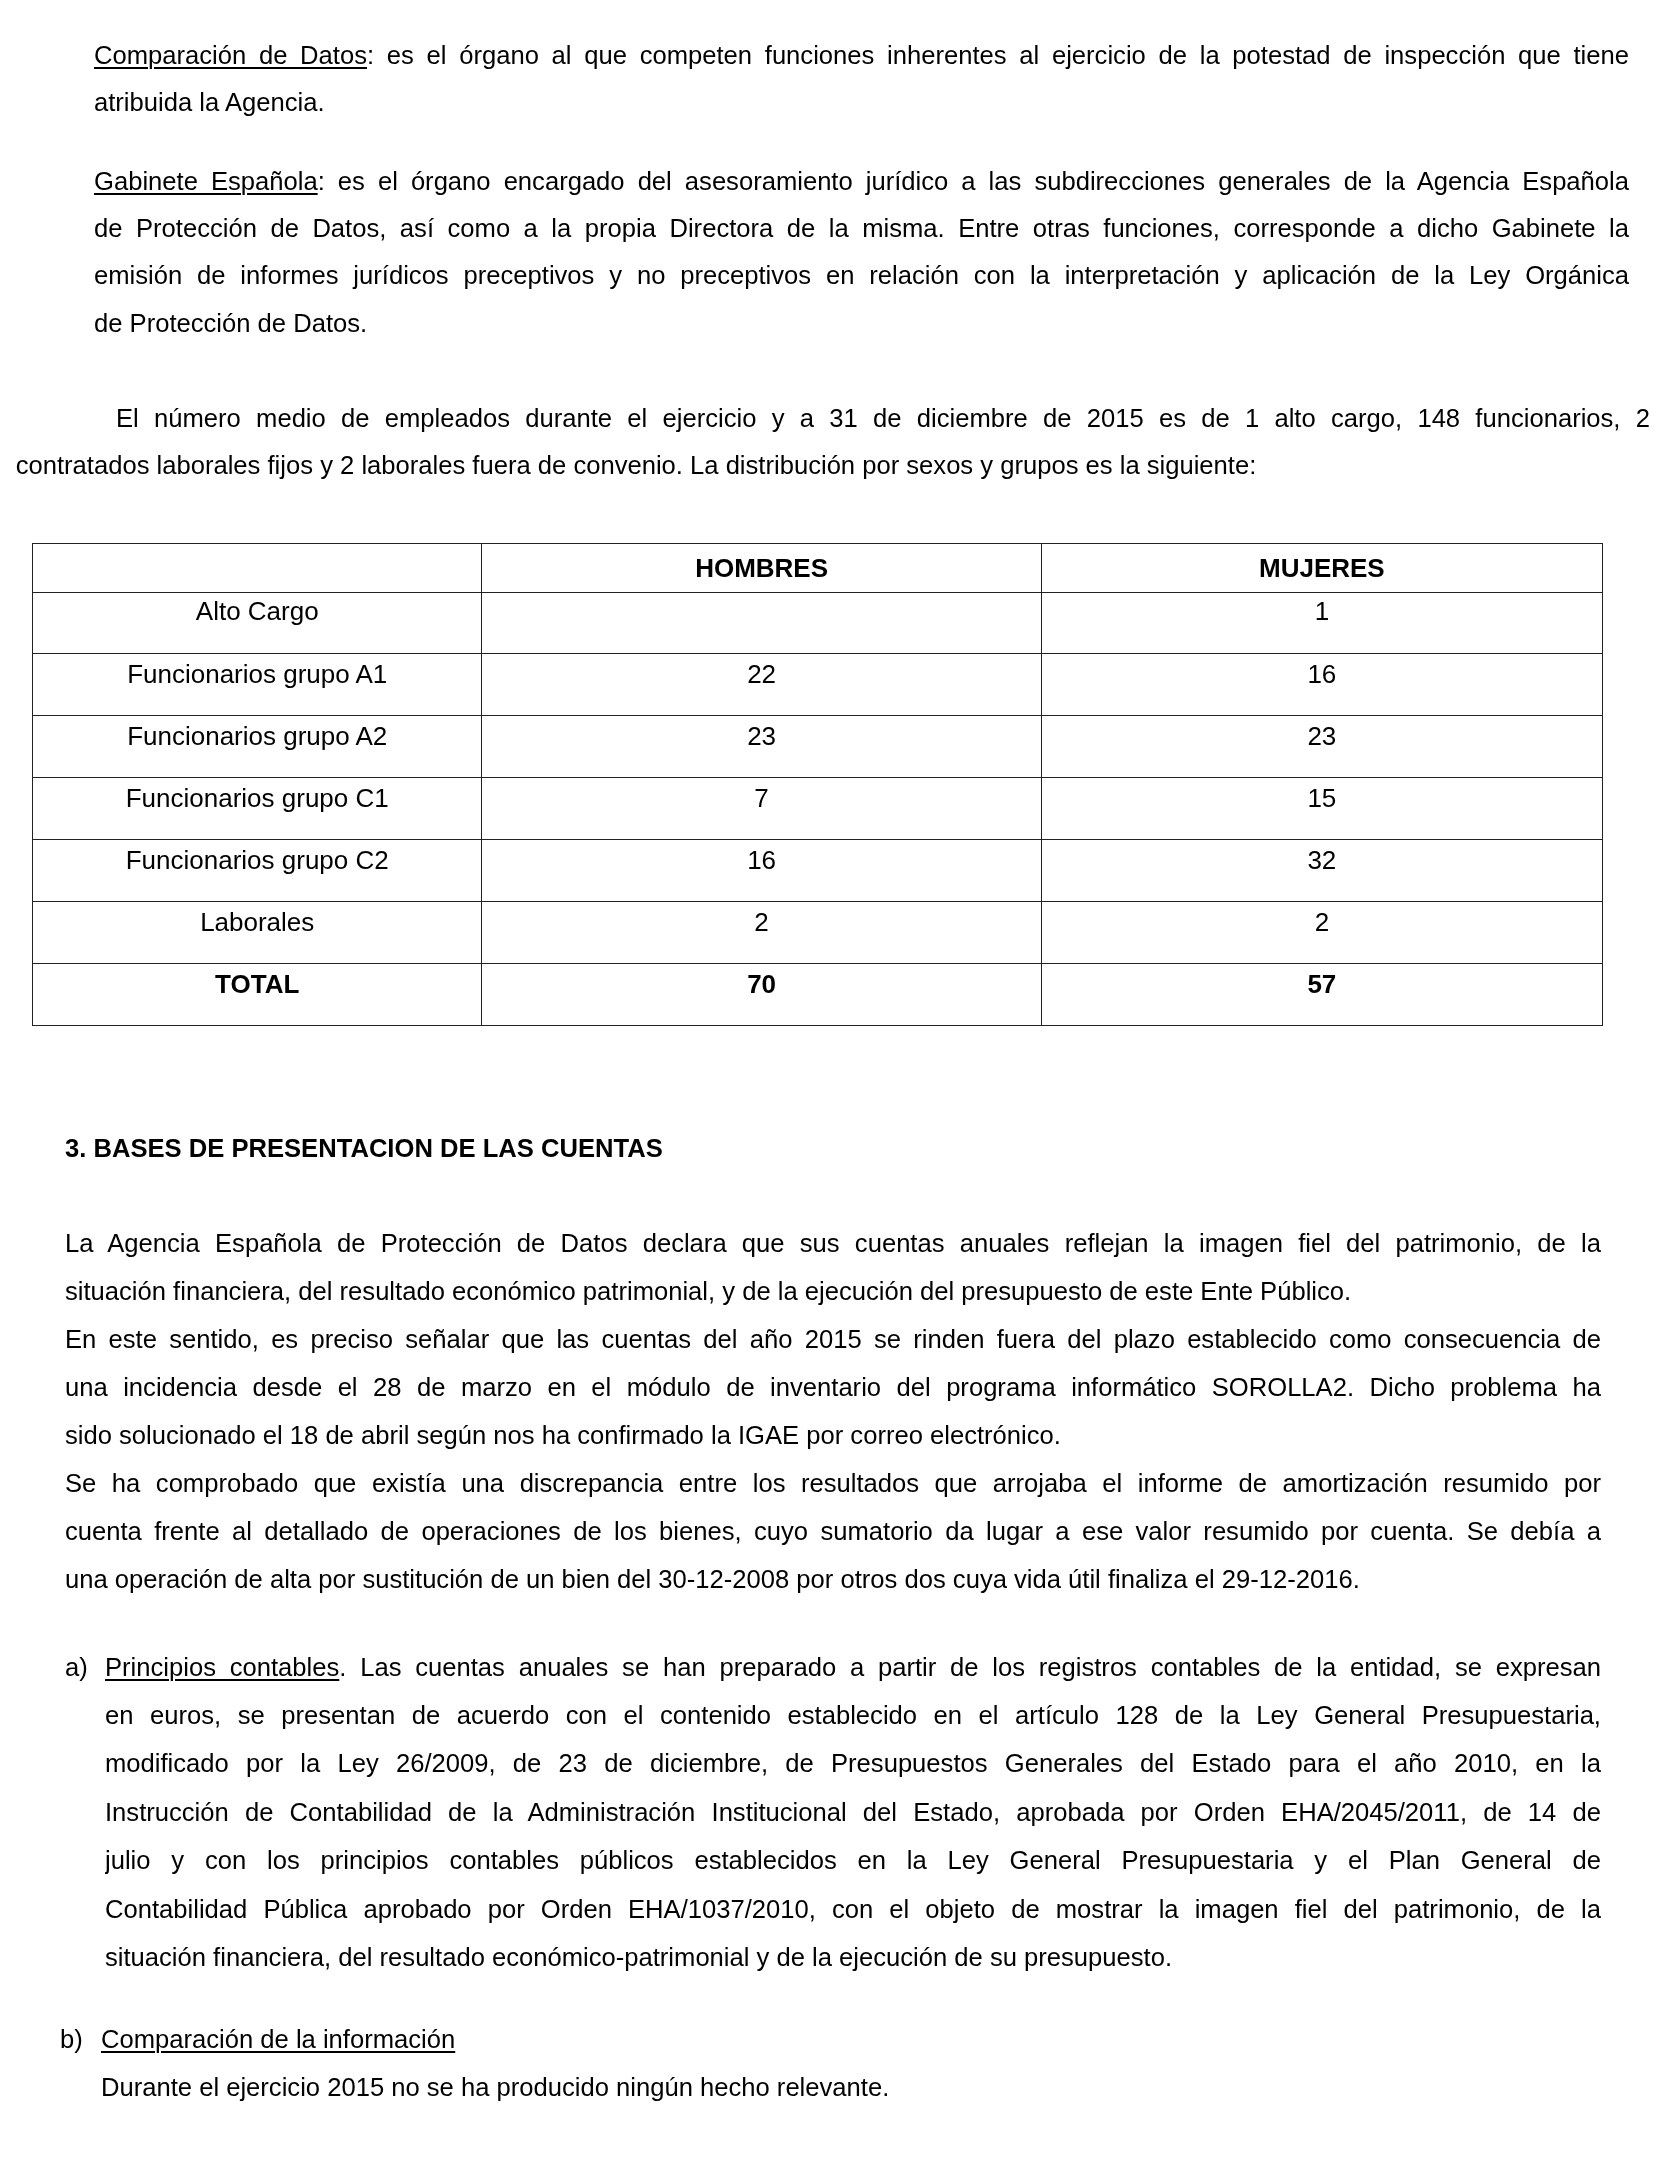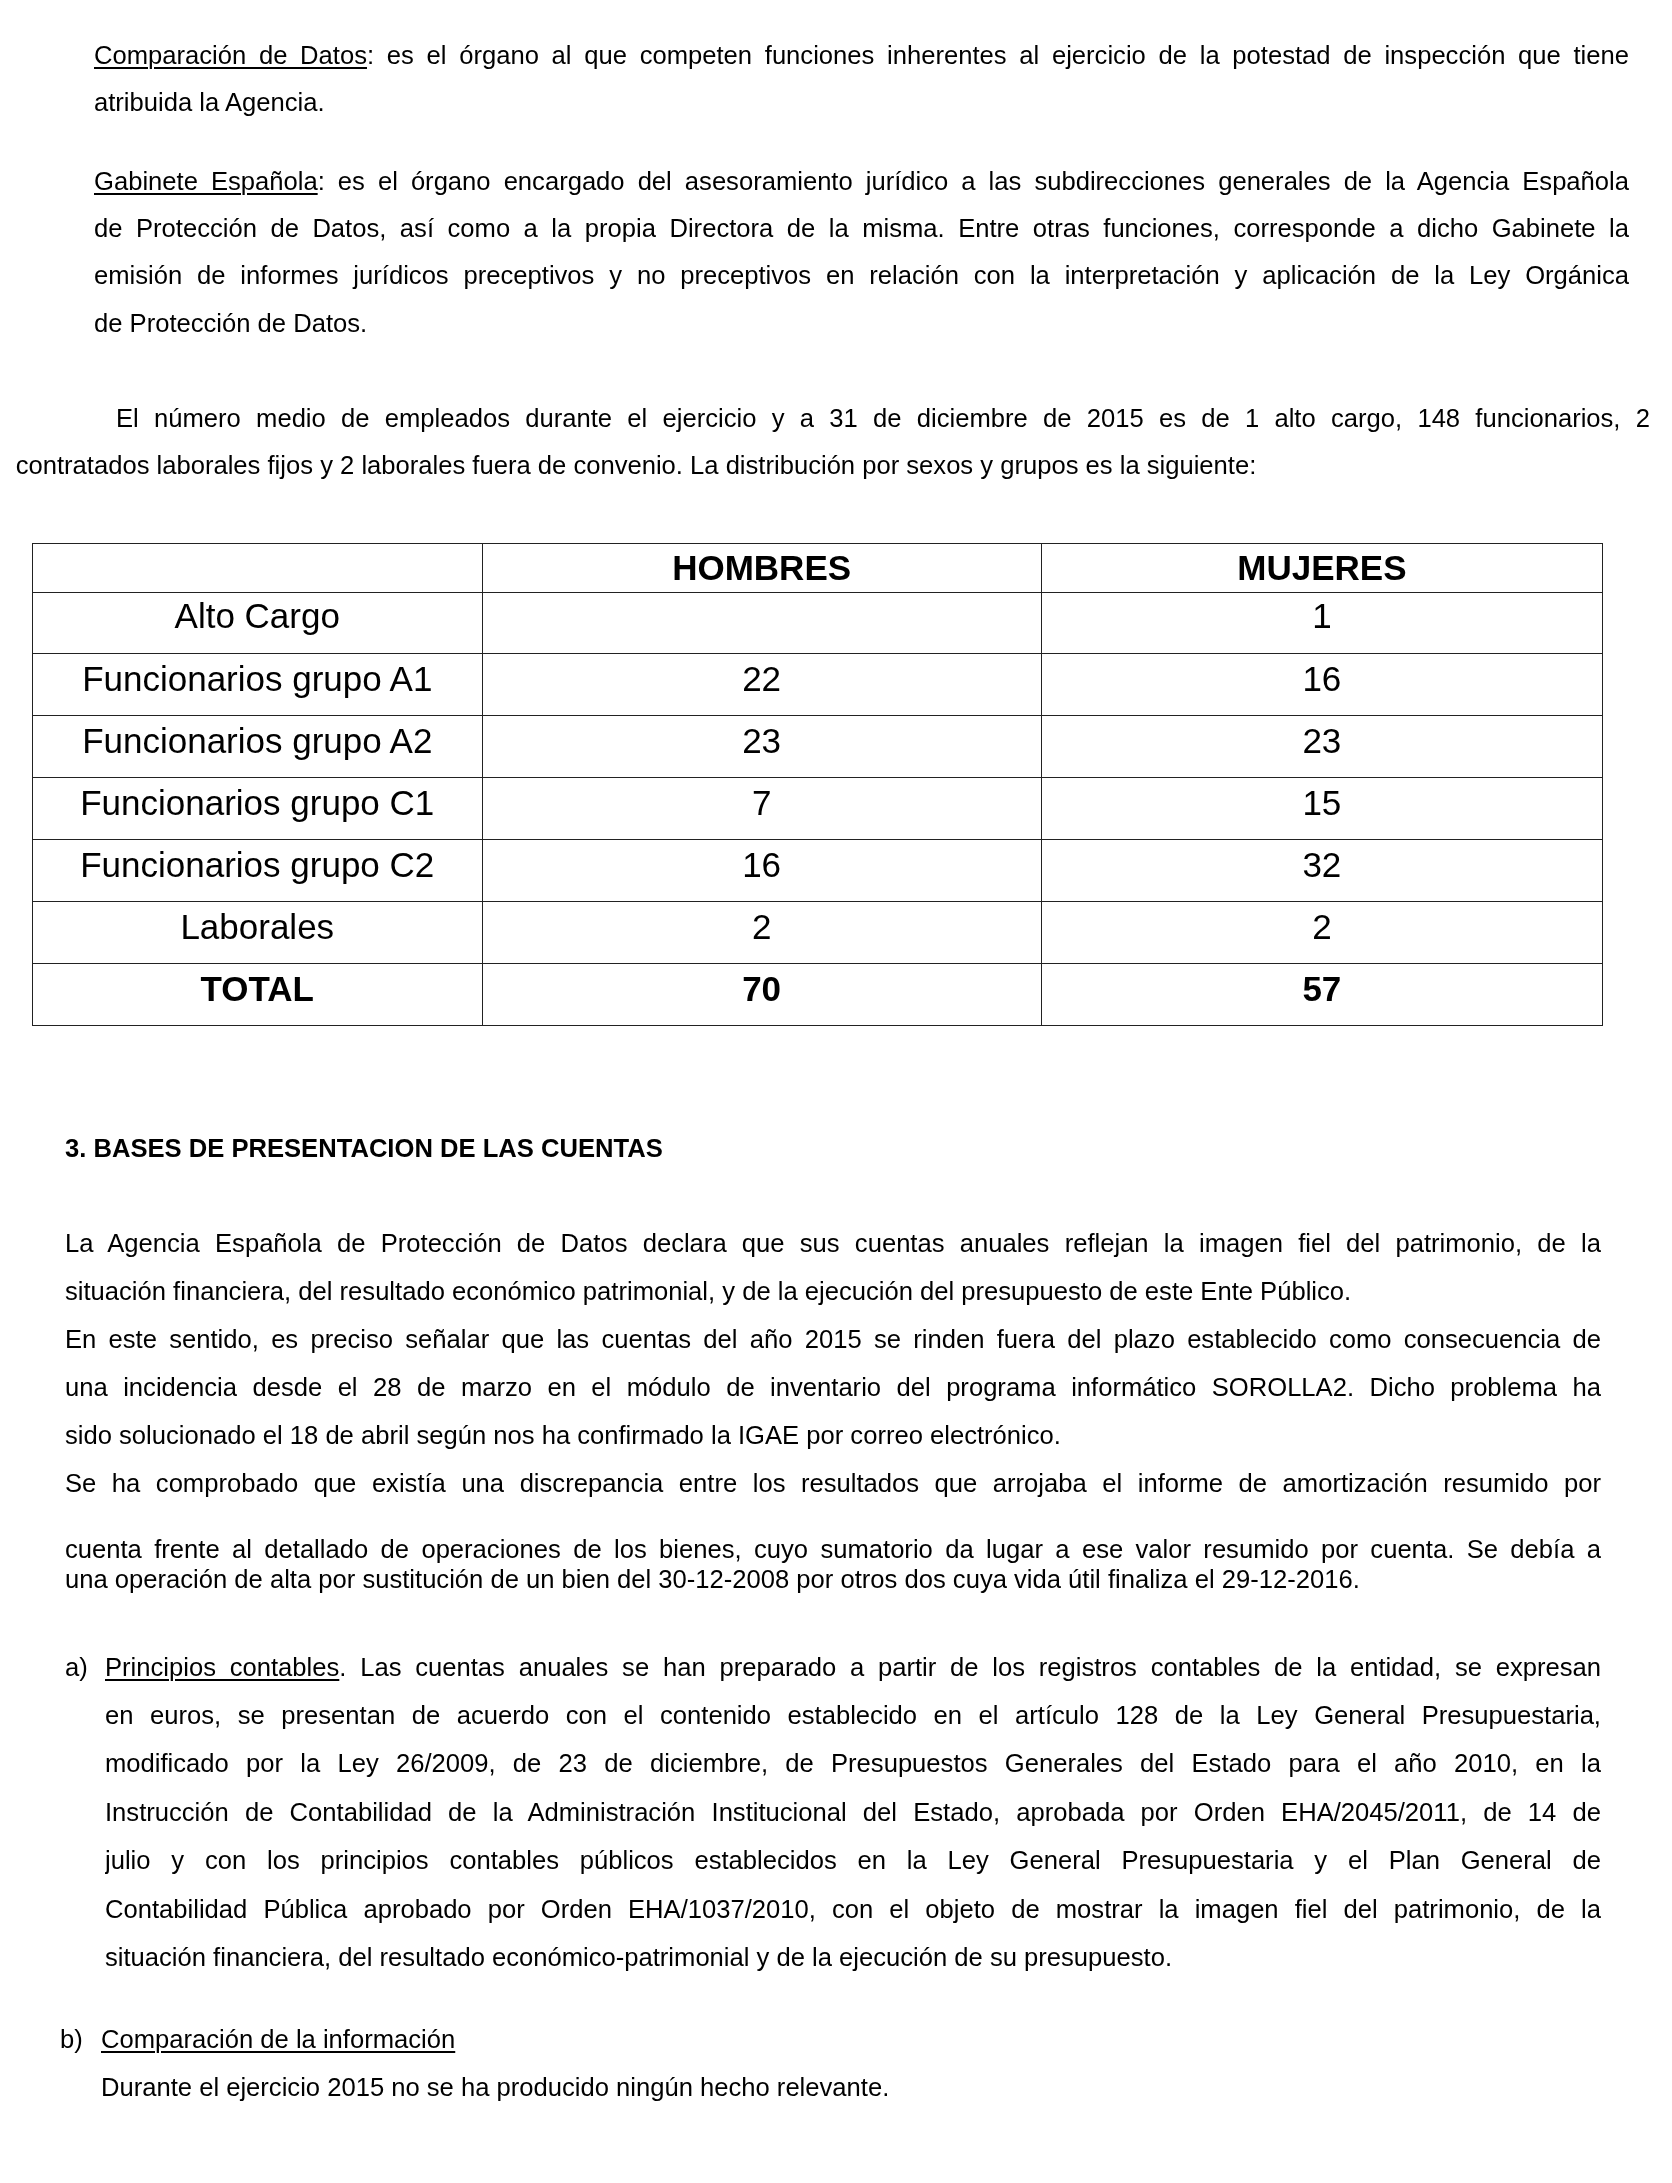--- a/index.html
+++ b/index.html
@@ -3,21 +3,21 @@
 <meta charset="utf-8">
 <style>
   html, body { margin: 0; padding: 0; background: #ffffff; }
   body { width: 1672px; height: 2183px; position: relative; overflow: hidden;
          font-family: "Liberation Sans", sans-serif; color: #000; font-size: 25.6px; }
   .line { position: absolute; white-space: nowrap; line-height: 31px; height: 31px; }
   .j { text-align: justify; text-align-last: justify; white-space: normal; overflow: hidden; }
   .u { text-decoration: underline; text-underline-offset: 3.1px; text-decoration-thickness: 1.6px; }
   .b { font-weight: bold; }
   table.staff { position: absolute; left: 32px; top: 543px; width: 1571px; border-collapse: collapse; }
-  table.staff td { border: 1.6px solid #222; text-align: center; vertical-align: top; font-size: 35px; padding: 0; }
+  table.staff td { border: 1.6px solid #222; text-align: center; vertical-align: top; font-size: 26px; padding: 0; }
   table.staff tr.hdr td { height: 48px; vertical-align: middle; font-weight: bold; }
   table.staff tr.row td { height: 62px; padding-top: 4.7px; box-sizing: border-box; }
   table.staff tr.row1 td { height: 61px; padding-top: 3.1px; box-sizing: border-box; margin-top: 40px; }
   table.staff tr.tot td { font-weight: bold; }
   col.c0 { width: 450px; } col.c1 { width: 560px; } col.c2 { width: 562px; }
 </style>
 </head>
 <body>
 
 <div class="line j" style="left:94px; top:40px; width:1535px;"><span class="u">Comparación de Datos</span><span>: es el órgano al que competen funciones inherentes al ejercicio de la potestad de inspección que tiene</span></div>
@@ -81,21 +81,21 @@
 </tbody>
   </table>
 
 <div class="line b" style="left:65px; top:1133px;">3. BASES DE PRESENTACION DE LAS CUENTAS</div>
 <div class="line j" style="left:65px; top:1228px; width:1536px;">La Agencia Española de Protección de Datos declara que sus cuentas anuales reflejan la imagen fiel del patrimonio, de la</div>
 <div class="line" style="left:65px; top:1276px;">situación financiera, del resultado económico patrimonial, y de la ejecución del presupuesto de este Ente Público.</div>
 <div class="line j" style="left:65px; top:1324px; width:1536px;">En este sentido, es preciso señalar que las cuentas del año 2015 se rinden fuera del plazo establecido como consecuencia de</div>
 <div class="line j" style="left:65px; top:1372px; width:1536px;">una incidencia desde el 28 de marzo en el módulo de inventario del programa informático SOROLLA2. Dicho problema ha</div>
 <div class="line" style="left:65px; top:1420px;">sido solucionado el 18 de abril según nos ha confirmado la IGAE por correo electrónico.</div>
 <div class="line j" style="left:65px; top:1468px; width:1536px;">Se ha comprobado que existía una discrepancia entre los resultados que arrojaba el informe de amortización resumido por</div>
-<div class="line j" style="left:65px; top:1516px; width:1536px;margin-top:18px;">cuenta frente al detallado de operaciones de los bienes, cuyo sumatorio da lugar a ese valor resumido por cuenta. Se debía a</div>
+<div class="line j" style="left:65px; top:1516px; width:1536px;">cuenta frente al detallado de operaciones de los bienes, cuyo sumatorio da lugar a ese valor resumido por cuenta. Se debía a</div>
 <div class="line" style="left:65px; top:1564px;">una operación de alta por sustitución de un bien del 30-12-2008 por otros dos cuya vida útil finaliza el 29-12-2016.</div>
 
 <div class="line" style="left:65px; top:1652px;">a)</div>
 <div class="line j" style="left:105px; top:1652px; width:1496px;"><span class="u">Principios contables</span><span>. Las cuentas anuales se han preparado a partir de los registros contables de la entidad, se expresan</span></div>
 <div class="line j" style="left:105px; top:1700px; width:1496px;">en euros, se presentan de acuerdo con el contenido establecido en el artículo 128 de la Ley General Presupuestaria,</div>
 <div class="line j" style="left:105px; top:1748px; width:1496px;">modificado por la Ley 26/2009, de 23 de diciembre, de Presupuestos Generales del Estado para el año 2010, en la</div>
 <div class="line j" style="left:105px; top:1797px; width:1496px;">Instrucción de Contabilidad de la Administración Institucional del Estado, aprobada por Orden EHA/2045/2011, de 14 de</div>
 <div class="line j" style="left:105px; top:1845px; width:1496px;">julio y con los principios contables públicos establecidos en la Ley General Presupuestaria y el Plan General de</div>
 <div class="line j" style="left:105px; top:1894px; width:1496px;">Contabilidad Pública aprobado por Orden EHA/1037/2010, con el objeto de mostrar la imagen fiel del patrimonio, de la</div>
 <div class="line" style="left:105px; top:1942px;">situación financiera, del resultado económico-patrimonial y de la ejecución de su presupuesto.</div>

